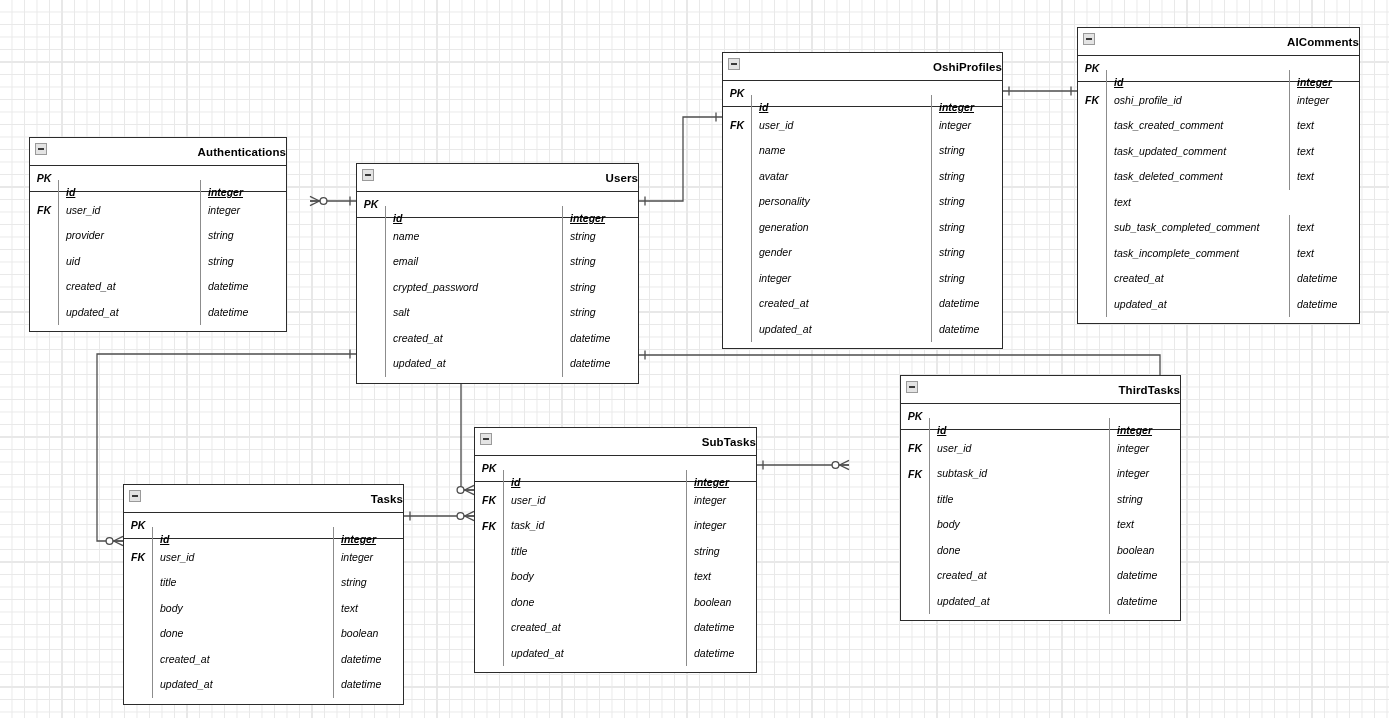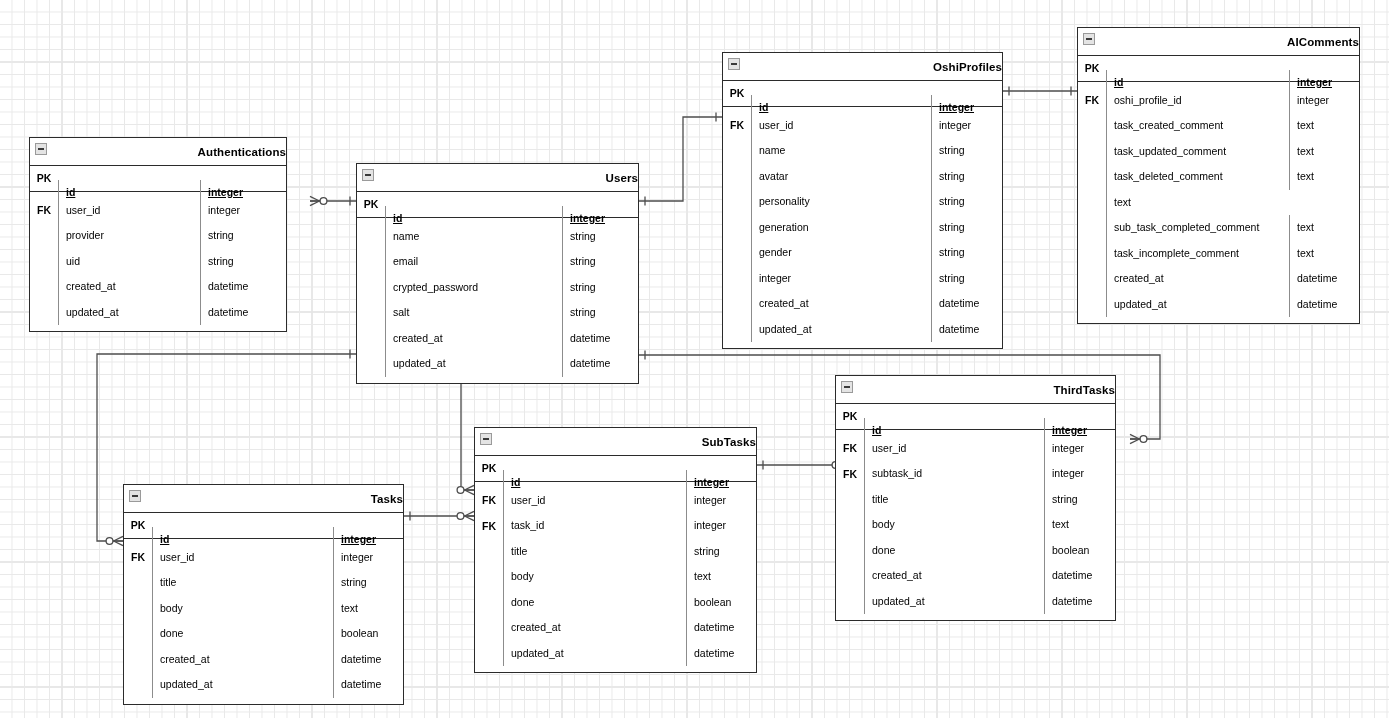--- a/index.html
+++ b/index.html
@@ -71,20 +71,21 @@
     justify-content: center;
   }
   .collapse-icon span {
     display: block;
     width: 6px;
     height: 1.5px;
     background: #3a3a3a;
   }
   .ent-body {
     position: relative;
+    font-style: italic;
   }
   .row {
     display: flex;
     align-items: center;
     box-sizing: border-box;
     height: 25.5px;
     font-size: 10.5px;
     color: #000000;
   }
   .row.pk-row {
@@ -393,21 +394,21 @@
           <div class="c-type" style="width: 62px; flex: 0 0 62px;">datetime</div>
         </div>
         <div class="row">
           <div class="c-key"></div>
           <div class="c-name">updated_at</div>
           <div class="c-type" style="width: 62px; flex: 0 0 62px;">datetime</div>
         </div>
         <div class="body-pad"></div>
       </div>
     </div>
-    <div class="entity" style="left: 835px; top: 375px; width: 281px;">
+    <div class="entity" style="left: 900px; top: 375px; width: 281px;">
       <div class="ent-header">
         <div class="collapse-icon">
           <span></span>
         </div>
         <div class="ent-title">ThirdTasks</div>
       </div>
       <div class="ent-body">
         <div class="row pk-row">
           <div class="c-key">PK</div>
           <div class="c-name">id</div>

